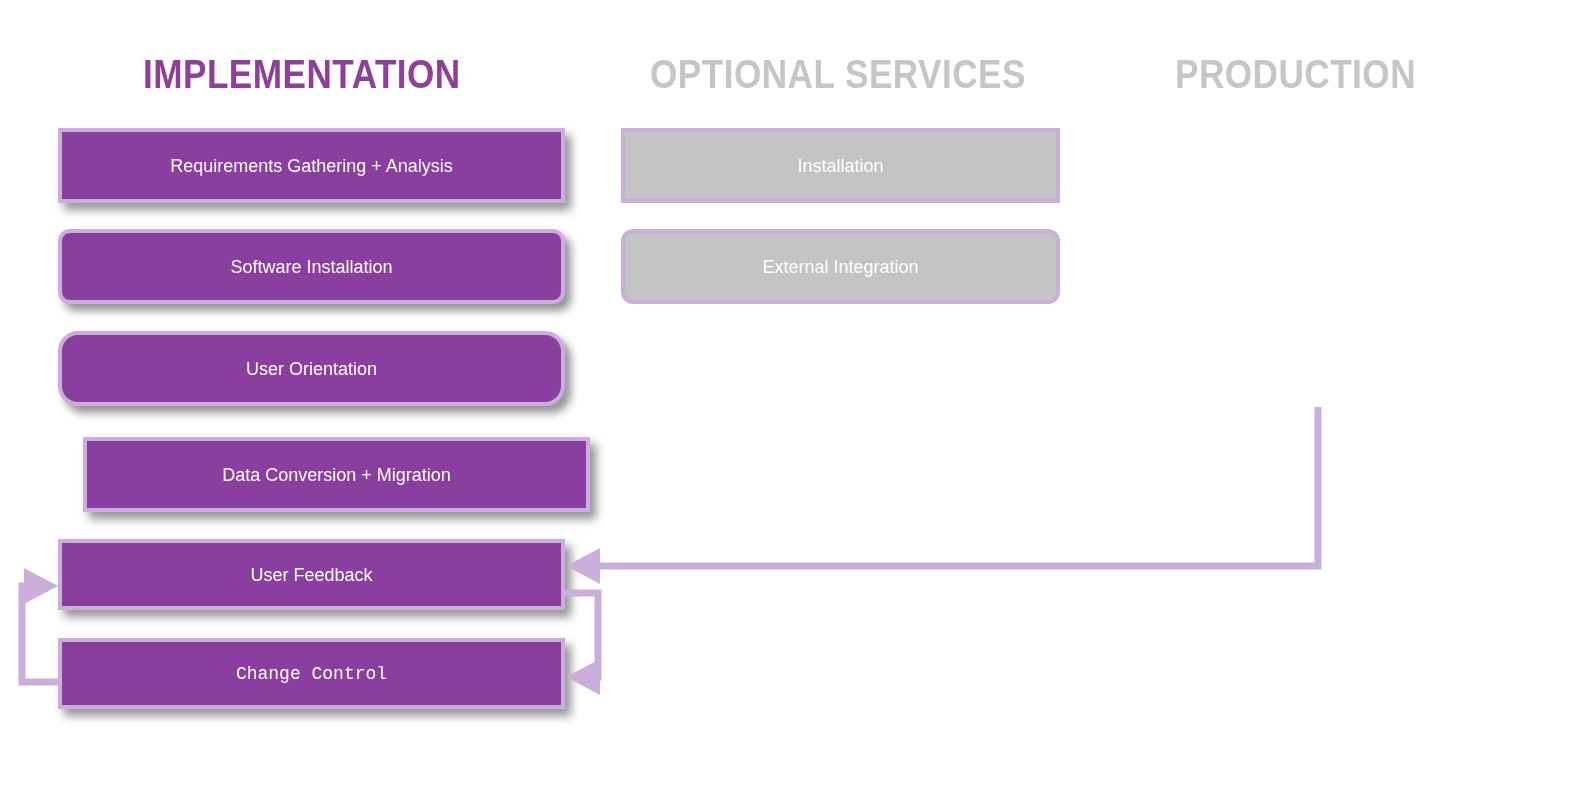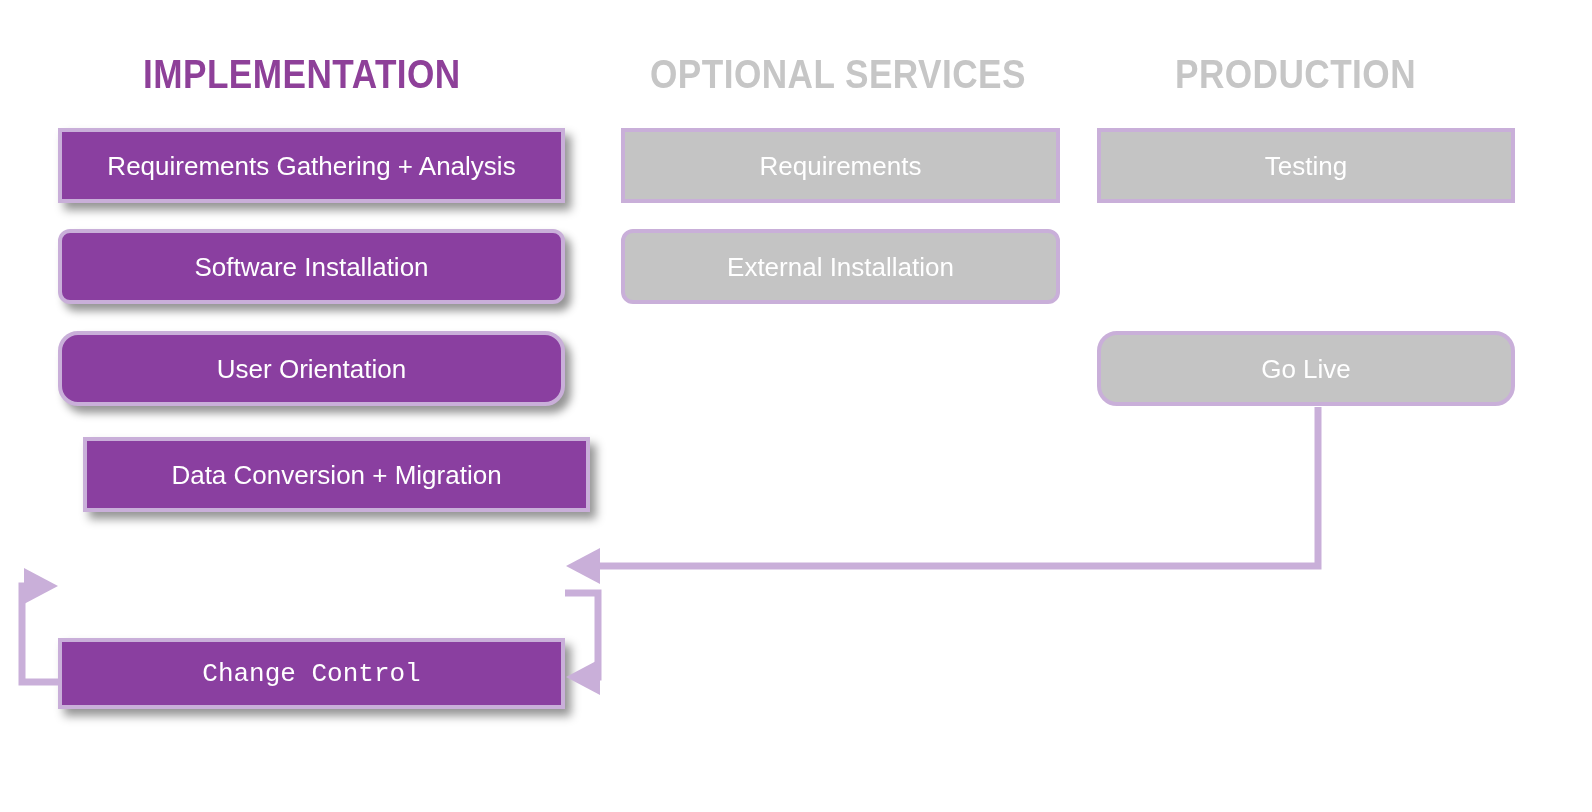--- a/index.html
+++ b/index.html
@@ -57,21 +57,21 @@
 
   
   .pbox {
     position: absolute;
     box-sizing: border-box;
     display: flex;
     align-items: center;
     justify-content: center;
     color: #ffffff;
     font-family: "Liberation Sans", sans-serif;
-    font-size: 26px;
+    font-size: 18px;
     font-weight: normal;
     line-height: 1;
     white-space: nowrap;
     border: 4px solid #C9AFD9;
   }
   .pbox.purple {
     background: #8A3FA0;
     box-shadow: 6px 7px 9px rgba(0,0,0,0.42);
   }
   .pbox.gray {
@@ -113,31 +113,30 @@
   <div class="col-header production">PRODUCTION</div>
 
   <div class="pbox purple col-impl row-1">Requirements Gathering + Analysis</div>
 
   <div class="pbox purple col-impl row-2">Software Installation</div>
 
   <div class="pbox purple col-impl row-3">User Orientation</div>
 
   <div class="pbox purple col-impl row-4">Data Conversion + Migration</div>
 
+  <div class="pbox purple col-impl row-5">User Feedback</div>
 
   <div class="pbox purple col-impl row-6">Change Control</div>
 
-  <div class="pbox gray col-opt row-1">Requirements</div>
+  <div class="pbox gray col-opt row-1">Installation</div>
 
-  <div class="pbox gray col-opt row-2">External Installation</div>
-
-  <div class="pbox gray col-prod row-1">Testing</div>
+  <div class="pbox gray col-opt row-2">External Integration</div>
 
 
-  <div class="pbox gray col-prod row-3">Go Live</div>
+
 
   <svg id="connectors" viewBox="0 0 1592 812">
 
     <g>
       <path d="M 1318 407 L 1318 566 L 596 566" fill="none" stroke="#C9AFD9" stroke-width="7" stroke-linecap="butt" stroke-linejoin="miter"></path>
       <polygon points="566,566 600,548 600,584" fill="#C9AFD9"></polygon>
     </g>
 
     <g>
       <path d="M 565 593 L 598 593 L 598 677 L 596 677" fill="none" stroke="#C9AFD9" stroke-width="7" stroke-linecap="butt" stroke-linejoin="miter"></path>

